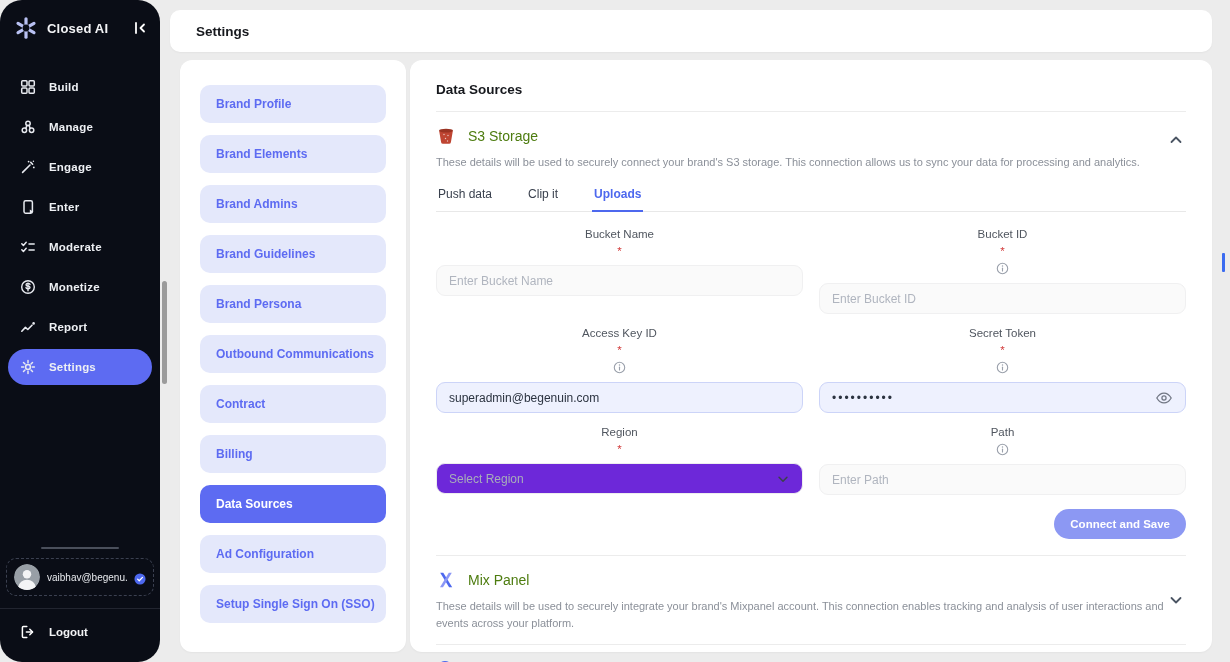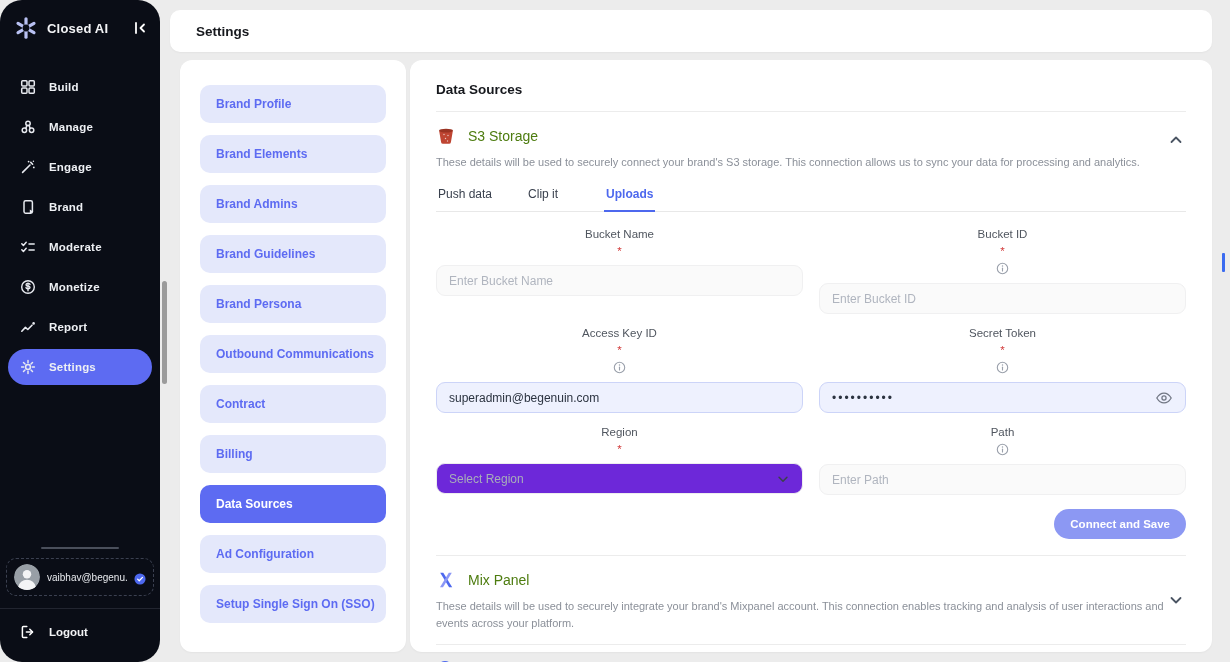--- a/index.html
+++ b/index.html
@@ -83,21 +83,21 @@
   .sec-ic { width:20px; height:20px; display:inline-flex; }
   .sec-title { font-size:14px; font-weight:normal; color:#4d7c0f; }
   .sec-desc { font-size:11px; color:#8b9099; margin-top:8px; line-height:1.55; max-width:745px; }
   .sec-desc.narrow { max-width:735px; }
   .sec-chev { position:absolute; right:2px; width:16px; height:16px; cursor:pointer; }
   .chev-top { top:6px; }
   .chev-mid { top:22px; }
   
   .tabs { margin-top:12px; border-bottom:1px solid #e8e8e8; display:flex; gap:32px; }
   .tab { font-size:12px; color:#39404d; padding:4px 2px 9px 2px; cursor:pointer; }
-  .tab.active { color:#4d68ee; font-weight:bold; border-bottom:2.5px solid #4d68ee; margin-bottom:-1px;margin-left:12px; }
+  .tab.active { color:#4d68ee; font-weight:bold; border-bottom:2.5px solid #4d68ee; margin-bottom:-1px; }
   
   .form-grid { margin-top:16px; display:grid; grid-template-columns:1fr 1fr; column-gap:16px; row-gap:13px; }
   .field-label { display:flex; align-items:center; gap:5px; font-size:11.5px; color:#50565f; margin-bottom:8px;flex-direction:column; }
   .req { color:#d23b3b; }
   .info-ic { width:13px; height:13px; display:inline-flex; cursor:pointer; }
   .input {
     width:100%; height:31px; border-radius:9px; border:1px solid #f0f0f1;
     background:#fafafa; font-size:12px; padding:0 12px; color:#2b3340;
     font-family:"Liberation Sans", sans-serif; display:flex; align-items:center; outline:none;
   }
@@ -176,21 +176,21 @@
         </span>
         <span>Engage</span>
       </div>
       <div class="sb-item">
         <span class="sb-ic">
           <svg viewBox="0 0 16 16" width="16" height="16" fill="none" stroke="currentColor" stroke-width="1.5" stroke-linejoin="round">
             <rect x="4" y="1.8" width="8.4" height="12.4" rx="1.6"></rect>
             <path d="M9.8 10.6 L13.4 12.8 L9.8 15z" fill="currentColor" stroke="none"></path>
           </svg>
         </span>
-        <span>Brand</span>
+        <span>Enter</span>
       </div>
       <div class="sb-item">
         <span class="sb-ic">
           <svg viewBox="0 0 16 16" width="16" height="16" fill="none" stroke="currentColor" stroke-width="1.5" stroke-linecap="round" stroke-linejoin="round">
             <path d="M1.8 4.8 L3.4 6.4 L6.2 3.2"></path>
             <path d="M9 5 H14.2"></path>
             <path d="M1.8 10.8 L3.4 12.4 L6.2 9.2"></path>
             <path d="M9 11 H14.2"></path>
           </svg>
         </span>

